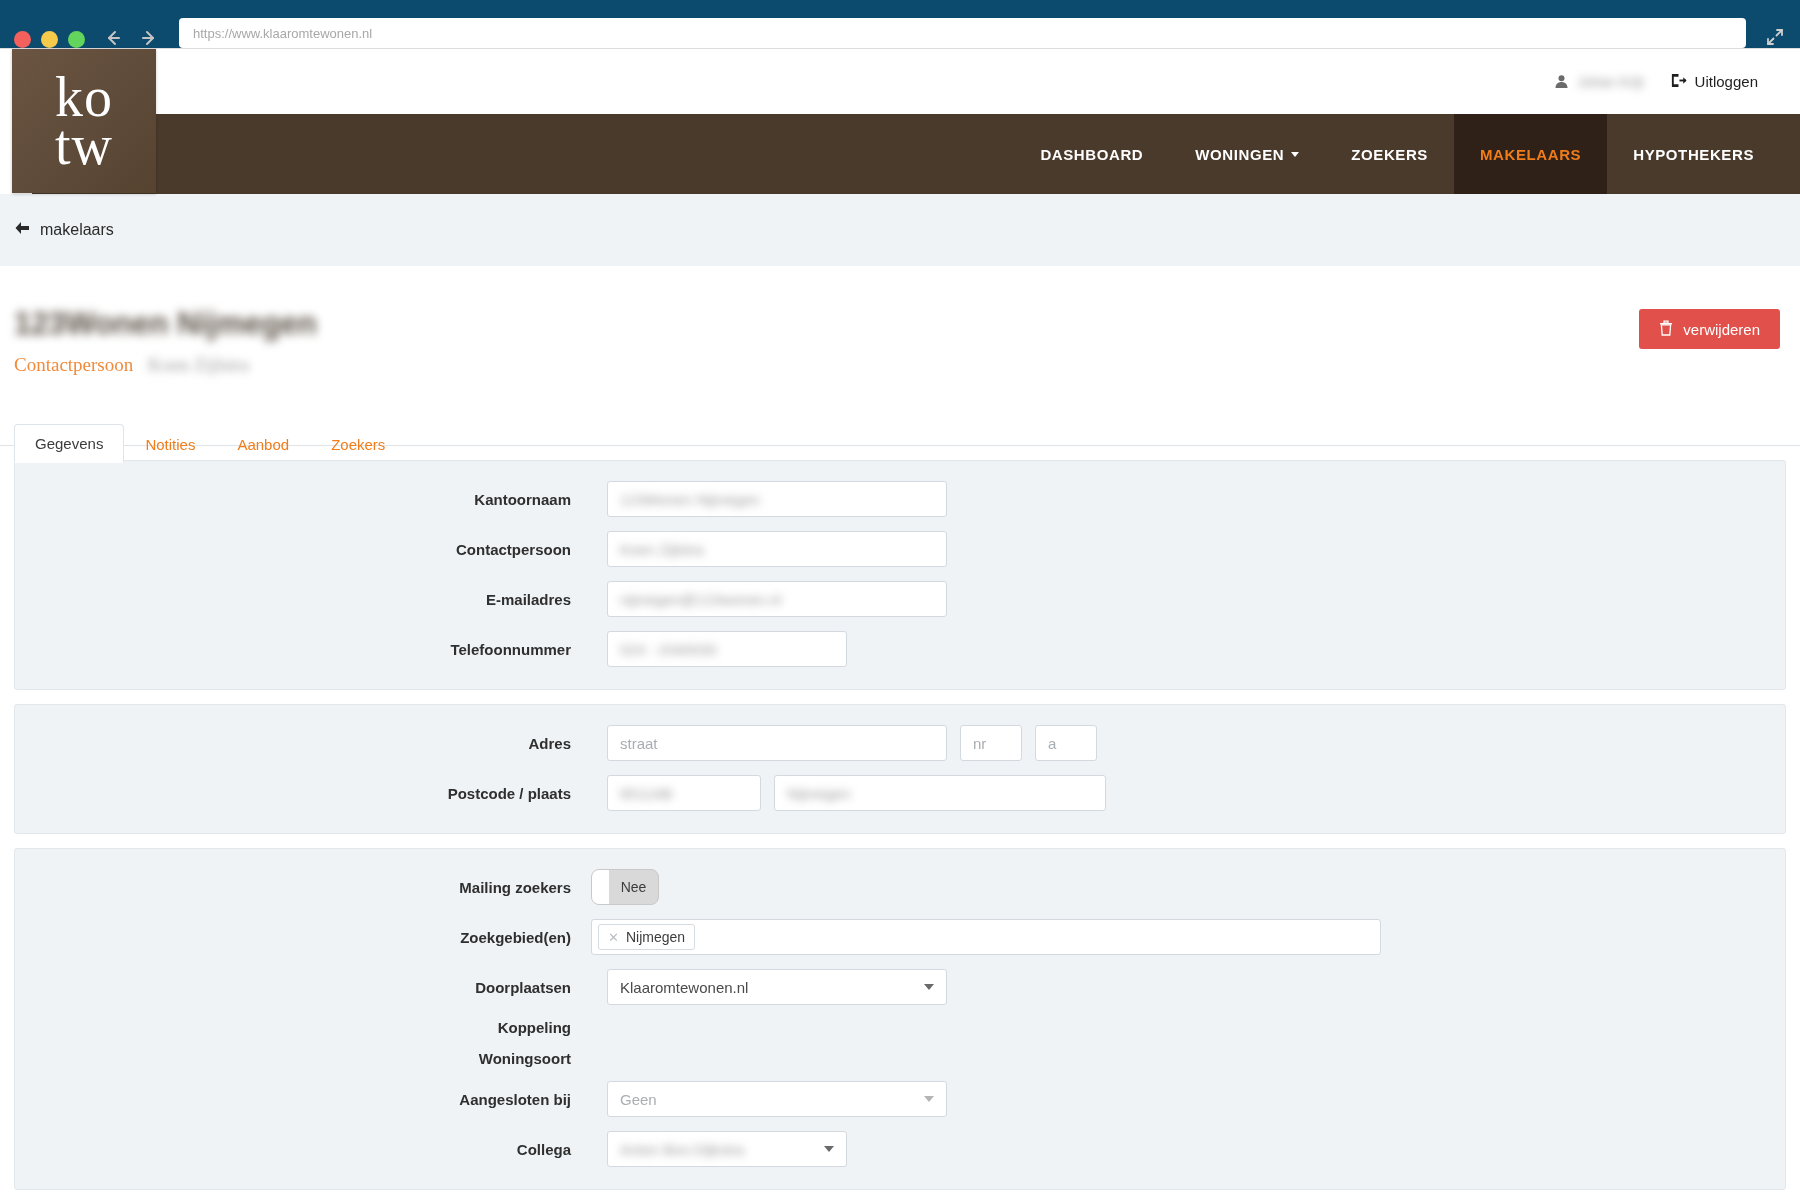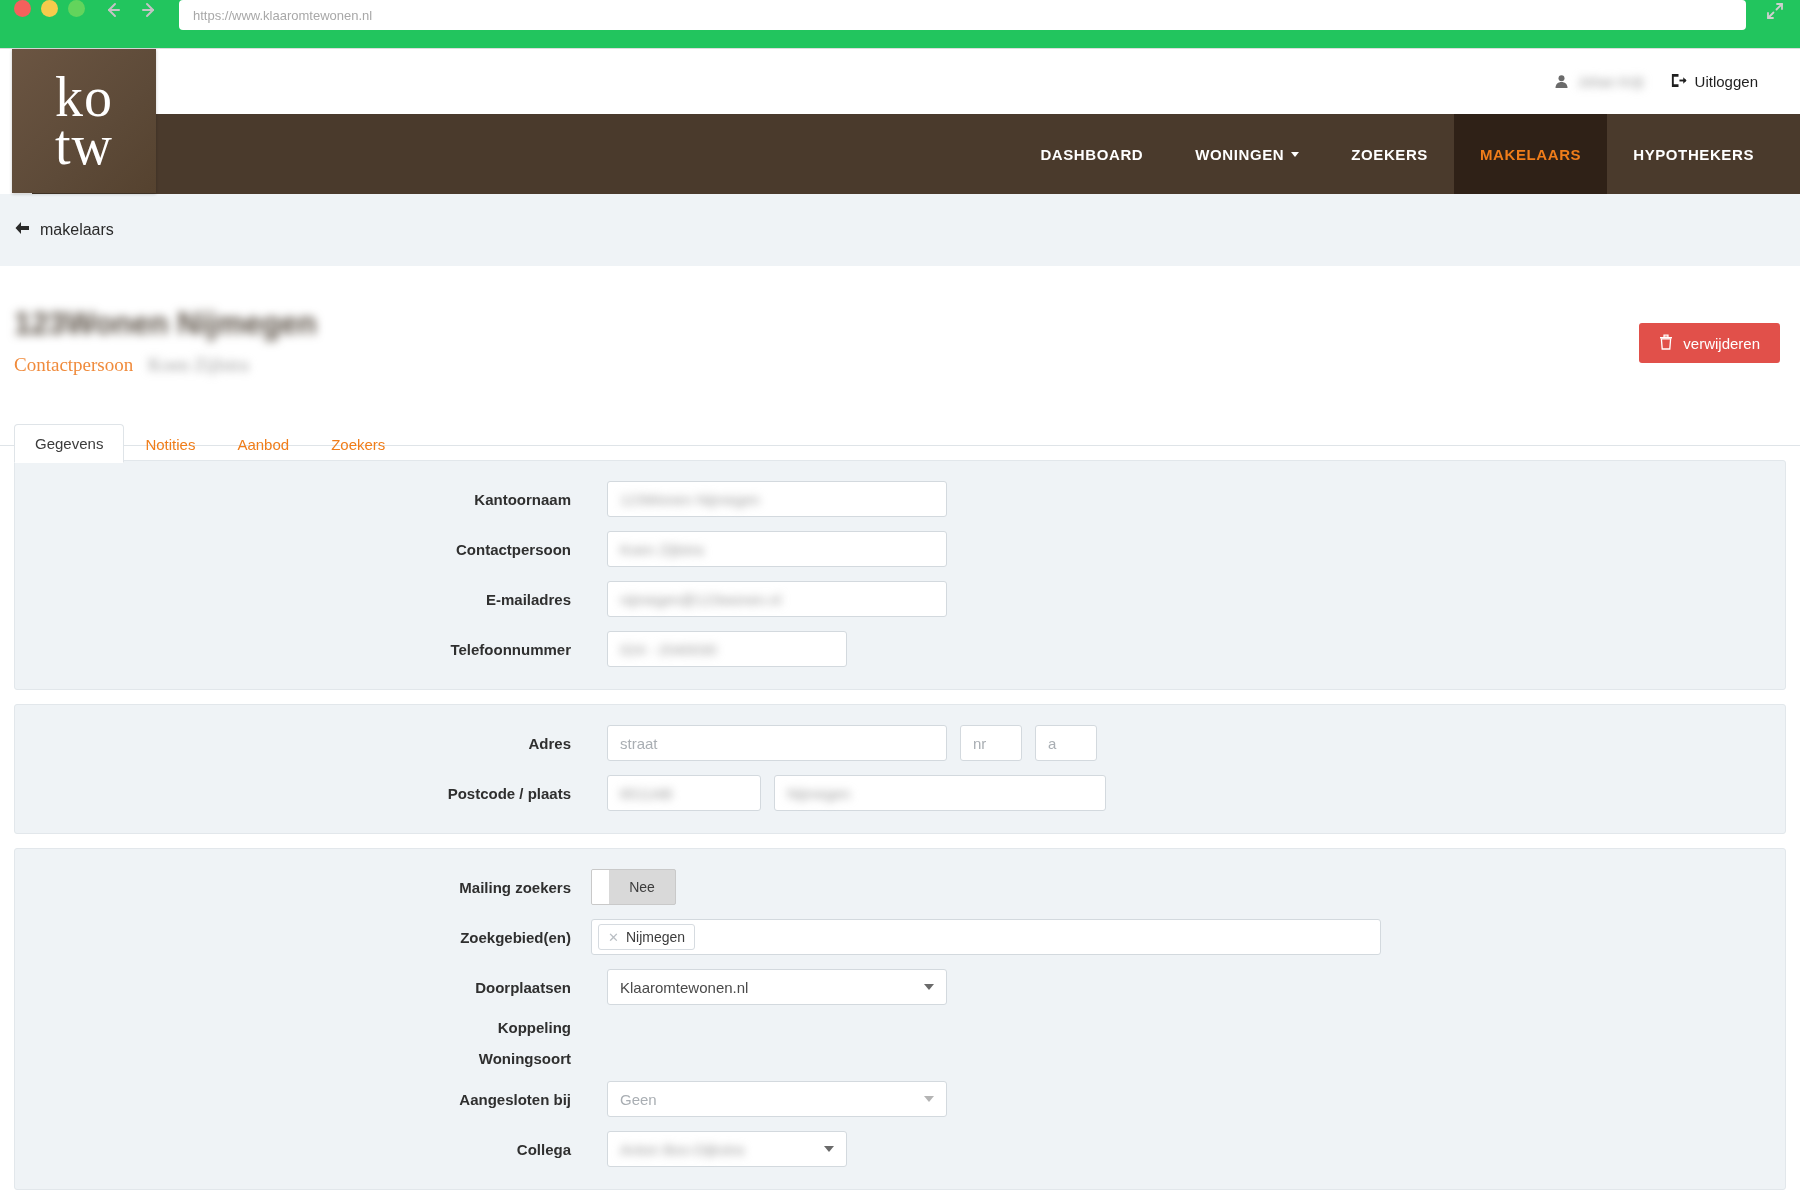--- a/index.html
+++ b/index.html
@@ -7,24 +7,24 @@
     width: 1800px; height: 1200px;
     background: #ffffff;
     font-family: "Liberation Sans", sans-serif;
     overflow: hidden;
   }
 
   
   .browser-chrome {
     position: relative;
     height: 49px;
-    background: #22c55e;
+    background: #0c4a6e;
     border-bottom: 1px solid #dcdcdc;
     display: flex;
-    align-items: flex-start;
+    align-items: flex-end;
     padding: 0 14px;
   }
   .traffic-lights { display: flex; gap: 10px; margin-right: 18px; }
   .dot { width: 17px; height: 17px; border-radius: 50%; }
   .dot.red { background: #f4615c; }
   .dot.yellow { background: #f5c council; }
   .dot.yellow { background: #f6cb4c; }
   .dot.green { background: #63d45c; }
   .nav-arrows { display: flex; gap: 16px; margin-right: 20px; color: #c4c4c4; }
   .nav-arrows svg { display: block; }
@@ -139,21 +139,21 @@
     font-size: 31px;
     font-weight: bold;
     color: #5a5045;
     margin-bottom: 12px;
   }
   .contact-line { font-size: 19px; color: #f08b3c; font-family: "Liberation Serif", serif; }
   .contact-line .cname { margin-left: 10px; }
   .delete-button {
     position: absolute;
     right: 20px;
-    top: 57px;
+    top: 43px;
     background: #e1504a;
     color: #ffffff;
     border: none;
     border-radius: 3px;
     height: 40px;
     padding: 12px 20px;
     font-size: 15px;
     display: flex;
     align-items: center;
     gap: 10px;
@@ -242,24 +242,24 @@
     right: 12px;
     width: 0; height: 0;
     border-left: 5px solid transparent;
     border-right: 5px solid transparent;
     border-top: 6px solid #6a6a6a;
   }
   .select-caret.muted { border-top-color: #b4b4b4; }
 
   
   .toggle {
-    width: 85px; height: 36px;
+    width: 68px; height: 36px;
     background: #d9d9d9;
     border: 1px solid #c9c9c9;
-    border-radius: 2px;
+    border-radius: 8px;
     display: flex;
     align-items: center;
     cursor: pointer;
     overflow: hidden;
   }
   .toggle-knob { width: 17px; height: 100%; background: #ffffff; }
   .toggle-label { flex: 1; text-align: center; font-size: 14px; color: #3c3c3c; }
 
   
   .tagbox {

